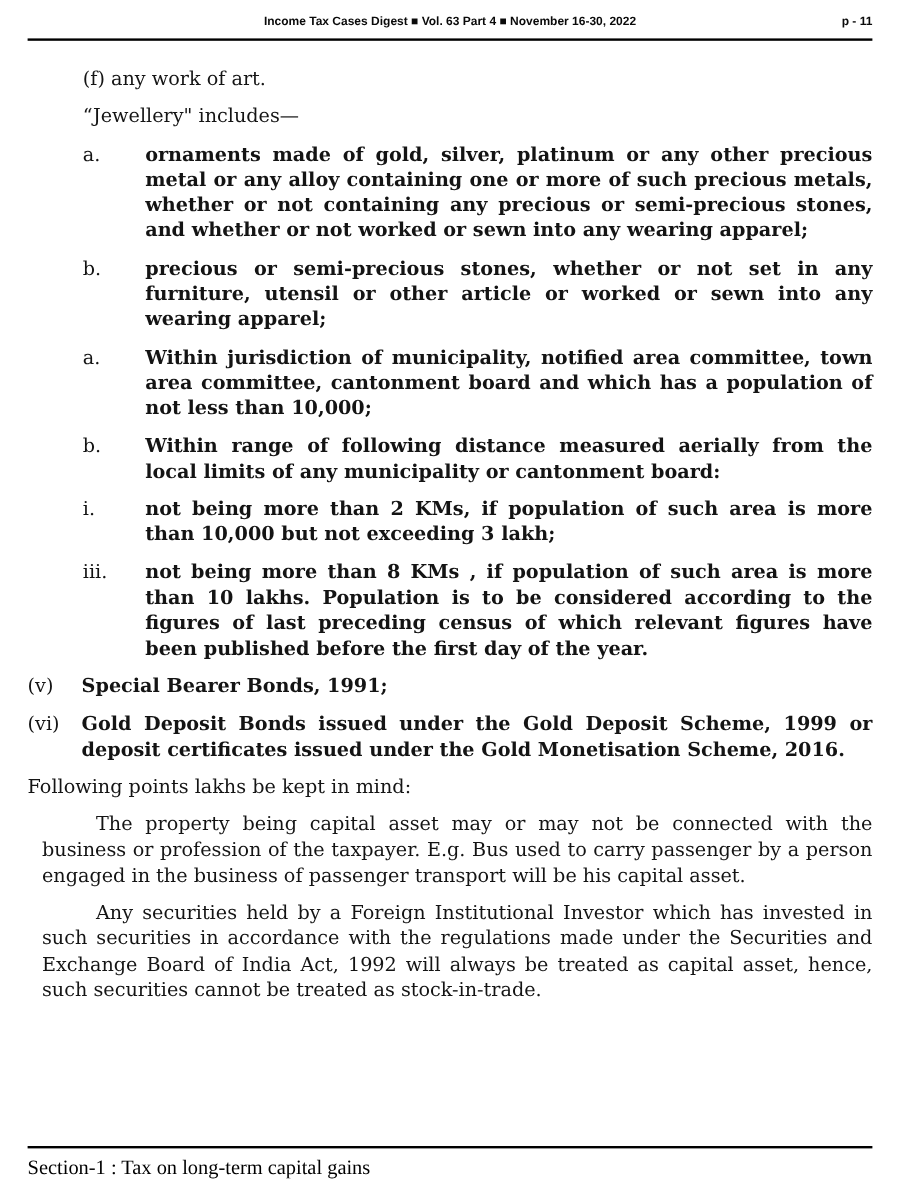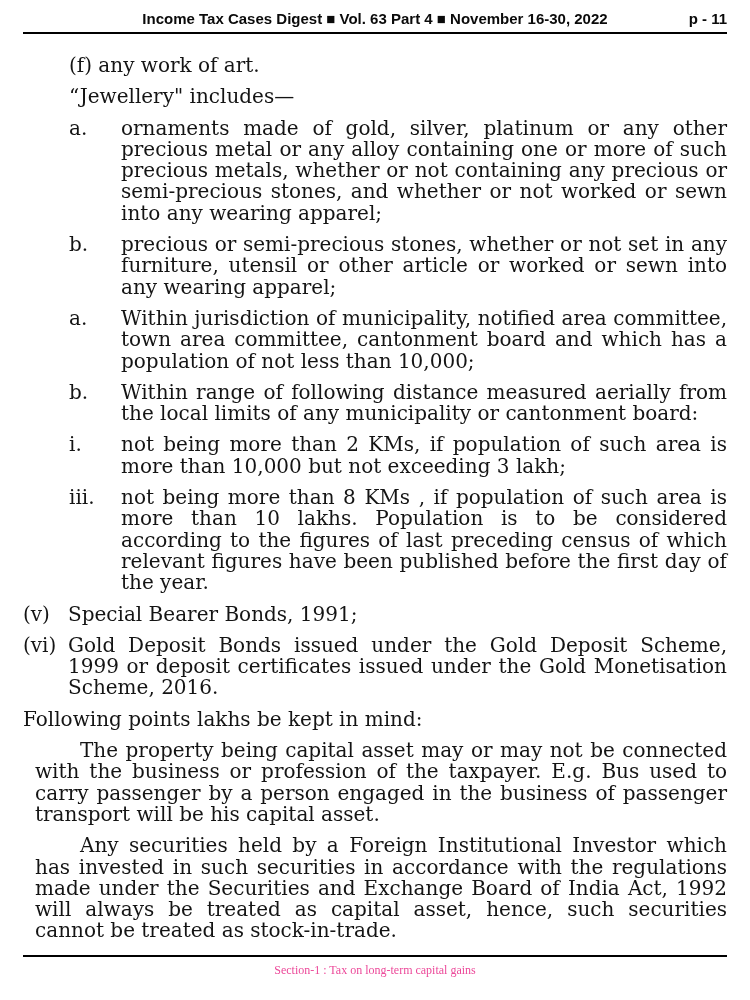--- a/index.html
+++ b/index.html
@@ -19,63 +19,63 @@
     padding: 8px 23px 0 23px;
   }
   
   .header {
     position: relative;
     border-bottom: 2.5px solid #000;
     padding-bottom: 3px;
     height: 26px;
     font-family: "Liberation Sans", sans-serif;
     font-weight: bold;
-    font-size: 15px;
+    font-size: 10px;
     line-height: 22px;
     color: #0a0a0a;
   }
   .header .title {
     text-align: center;
     white-space: nowrap;
   }
   .header .pagenum {
     position: absolute;
     right: 0;
     top: 0;
     line-height: 22px;
   }
   
   .content {
     margin-top: 21px;
-    font-size: 20px;
+    font-size: 16px;
     line-height: 21.3px;
     color: #141414;
   }
   .content p, .content .item { margin-bottom: 10px; }
   .p0 { text-align: justify; }
   .p1 { margin-left: 46px; text-align: justify; }
   .indent { text-indent: 45px; text-align: justify; margin-left: 12px; }
   .item { display: flex; }
   .item .label { flex: 0 0 auto; }
-  .item .text { flex: 1 1 auto; text-align: justify; }
+  .item .text { flex: 1 1 auto; text-align: justify; font-weight: bold; }
   .li1 .label { flex-basis: 45px; }
   .li2 { margin-left: 46px; }
   .li2 .label { flex-basis: 52px; }
   
   .footer {
     position: absolute;
     left: 23px;
     right: 23px;
     top: 955px;
     border-top: 2.5px solid #000;
     padding-top: 6px;
-    text-align: center;
+    text-align: left;
     font-family: "Liberation Serif", serif;
-    font-size: 12px;
-    color: #ec4899;
+    font-size: 17px;
+    color: #000000;
   }
 </style>
 </head>
 <body>
 
 <div class="page">
 
   <div class="header">
     <div class="title">Income Tax Cases Digest ■ Vol. 63 Part 4 ■ November 16-30, 2022</div>
     <div class="pagenum">p - 11</div>

